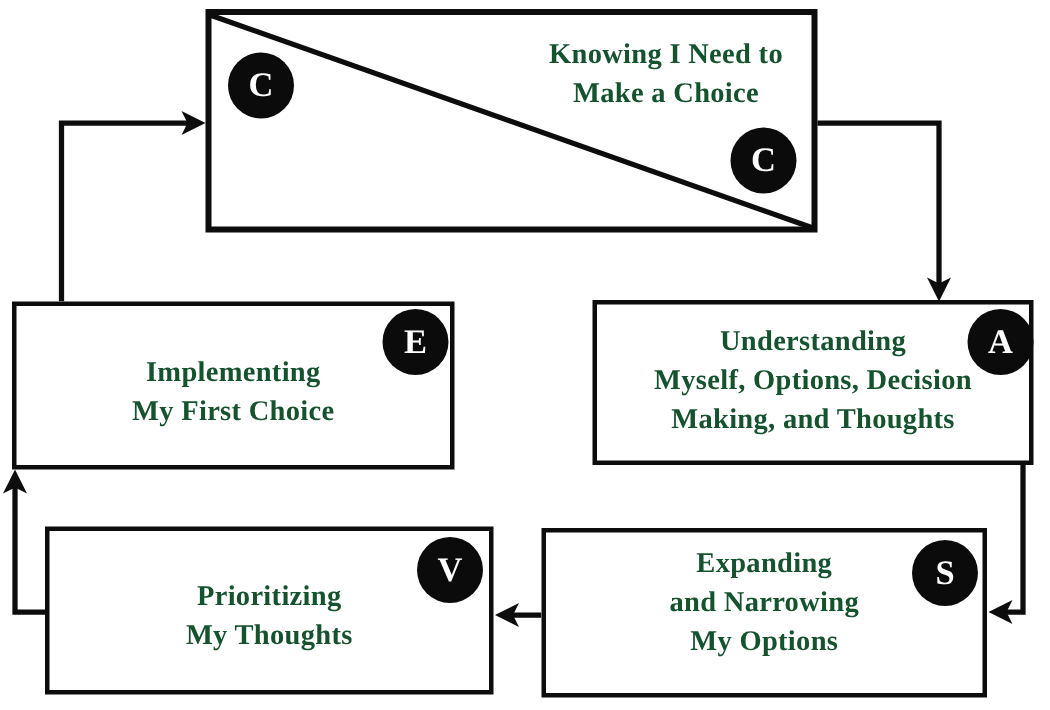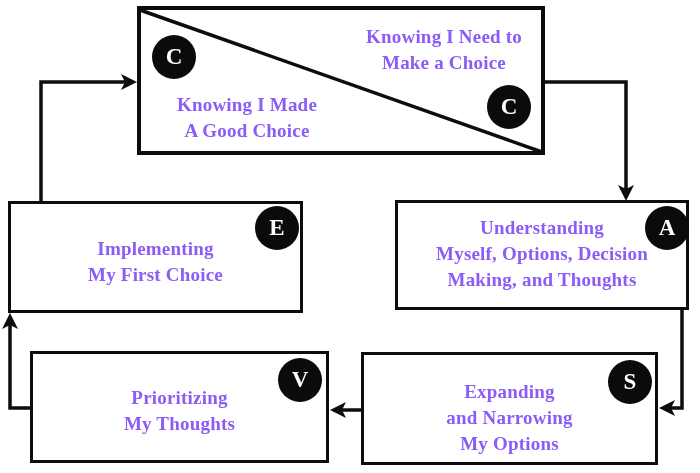--- a/index.html
+++ b/index.html
@@ -34,29 +34,29 @@
   .node-valuing    { left: 30px;  top: 351px; width: 299px; height: 112px; border: 3.5px solid #0d0d0d; }
   .node-synthesis  { left: 361px; top: 352px; width: 297px; height: 113px; border: 3.5px solid #0d0d0d; }
 
   .label {
     position: absolute;
     text-align: center;
     white-space: pre-line;
     font-weight: bold;
     font-size: 19px;
     line-height: 26px;
-    color: #8b5cf6;
+    color: #14532d;
     letter-spacing: 0.2px;
   }
   .label-need      { left: 160px; top: 14px;  width: 286px; }
   .label-made      { left: -4px;  top: 82px;  width: 220px; }
   .label-analysis  { left: 0;     right: 0;   top: 12px; text-align: center; }
   .label-execution { left: 0;     right: 0;   top: 32px; }
   .label-valuing   { left: 0;     right: 0;   top: 31px; }
-  .label-synthesis { left: 0;     right: 0;   top: 24px; }
+  .label-synthesis { left: 0;     right: 0;   top: 8px; }
 
   .badge {
     position: absolute;
     width: 44px;
     height: 44px;
     border-radius: 50%;
     background: #0b0b0b;
     color: #ffffff;
     font-weight: bold;
     font-size: 23px;
@@ -94,22 +94,20 @@
 
     <polyline points="41,201 41,82 128,82"></polyline>
     <path fill="#0d0d0d" stroke="none" d="M137,82 L121,74 L125,82 L121,90 Z"></path>
   </svg>
 
   <div class="node node-top">
     <div class="badge badge-c1">C</div>
     <div class="label label-need">Knowing I Need to
 Make a Choice</div>
     <div class="badge badge-c2">C</div>
-    <div class="label label-made">Knowing I Made
-A Good Choice</div>
   </div>
 
   <div class="node node-analysis">
     <div class="badge badge-a">A</div>
     <div class="label label-analysis">Understanding
 Myself, Options, Decision
 Making, and Thoughts</div>
   </div>
 
   <div class="node node-execution">

